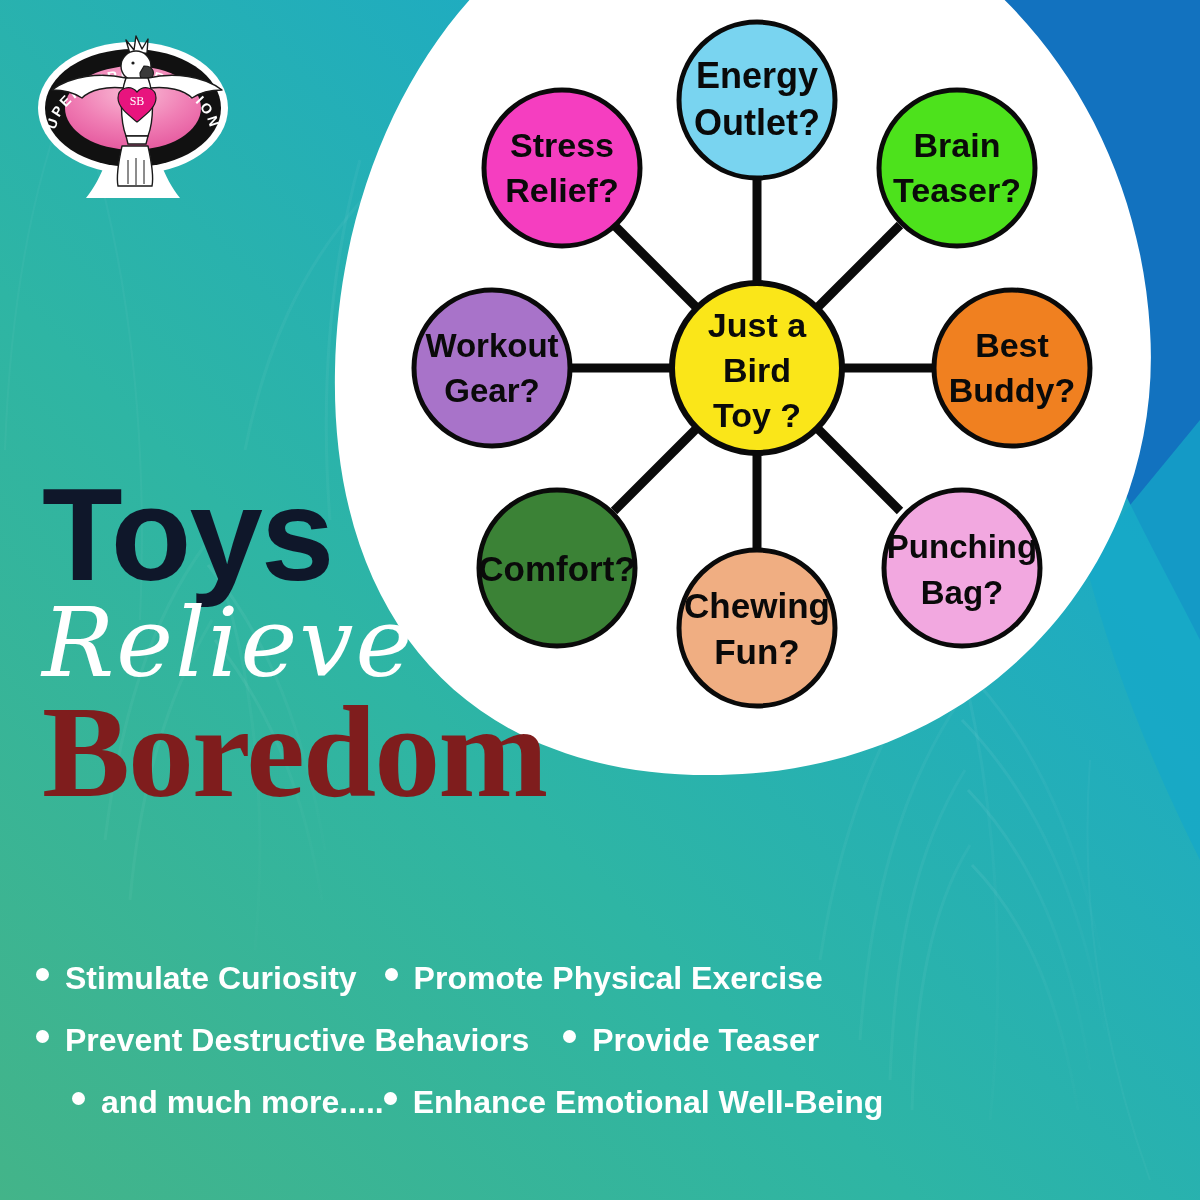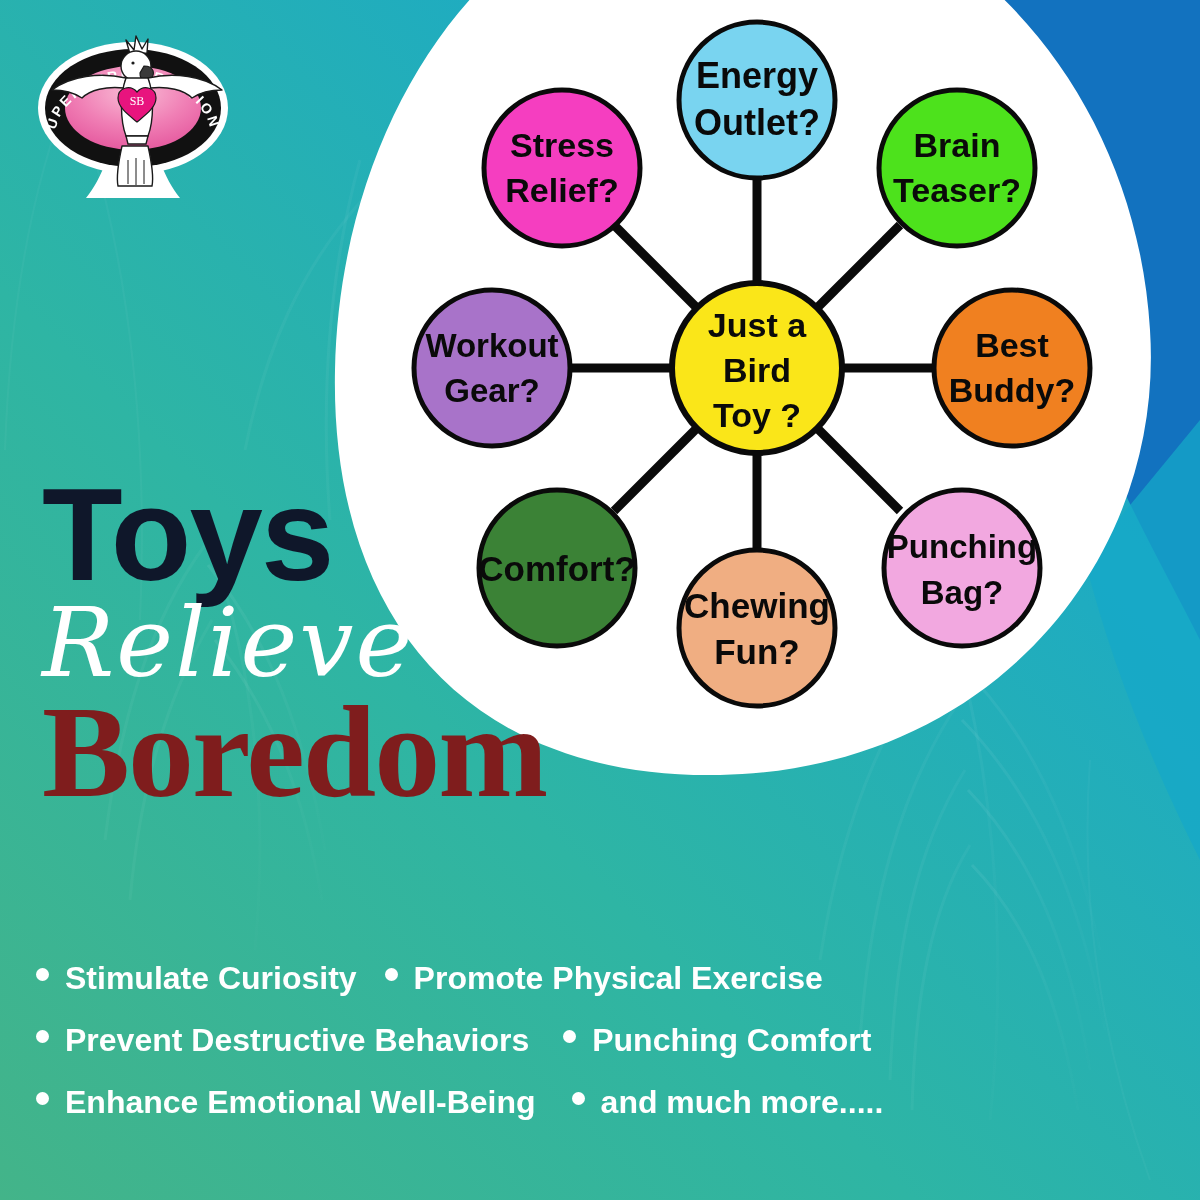--- a/index.html
+++ b/index.html
@@ -311,28 +311,28 @@
     </span>
   </div>
 
   <div class="bullet-row">
     <span class="bullet-item">
       <span class="bullet-dot"></span>
       <span>Prevent Destructive Behaviors</span>
     </span>
     <span class="bullet-item b-gap-b">
       <span class="bullet-dot"></span>
-      <span>Punching Comfort</span>
+      <span>Provide Teaser</span>
     </span>
   </div>
 
   <div class="bullet-row">
+    <span class="bullet-item b-gap-c">
+      <span class="bullet-dot"></span>
+      <span>and much more.....</span>
+    </span>
     <span class="bullet-item">
       <span class="bullet-dot"></span>
       <span>Enhance Emotional Well-Being</span>
     </span>
-    <span class="bullet-item b-gap-c">
-      <span class="bullet-dot"></span>
-      <span>and much more.....</span>
-    </span>
   </div>
 
 </div>
 
 </body></html>

